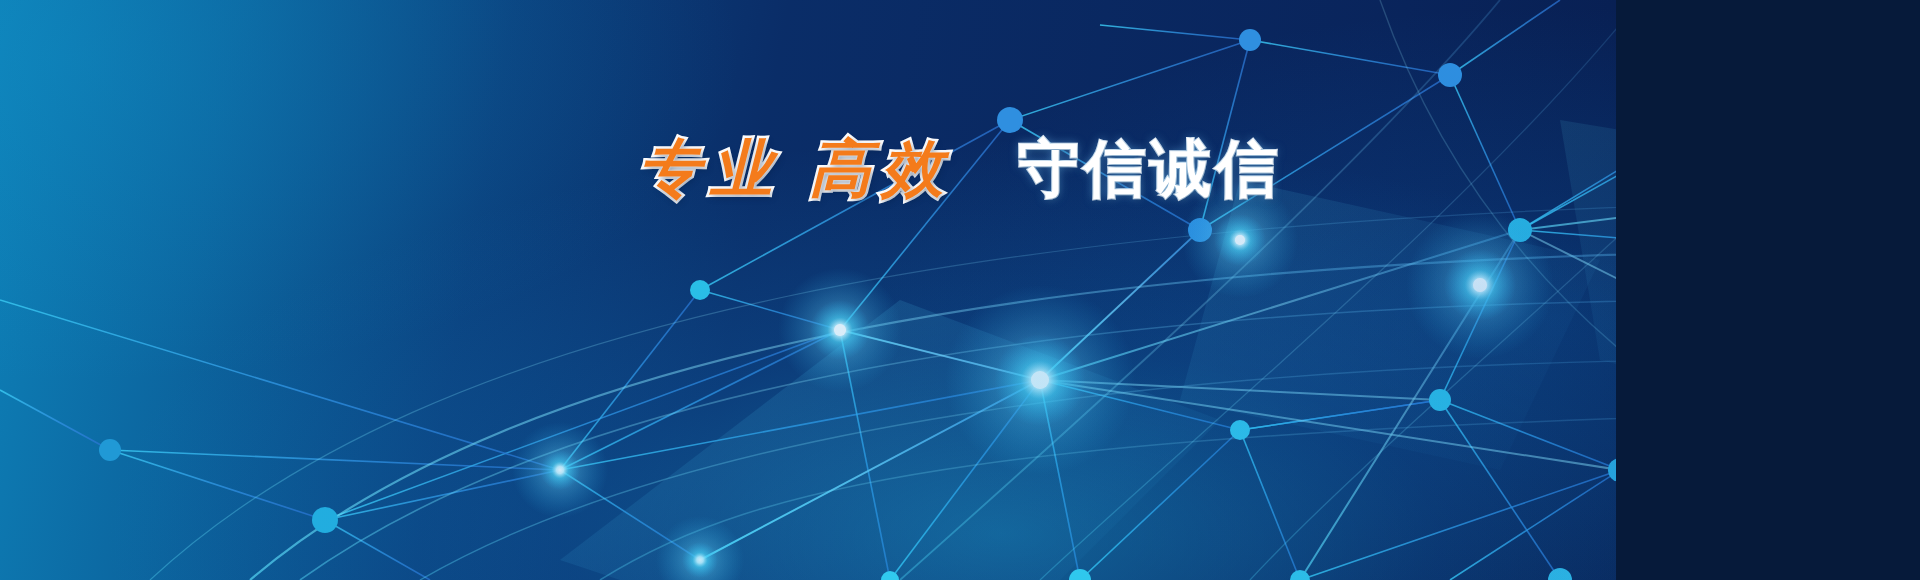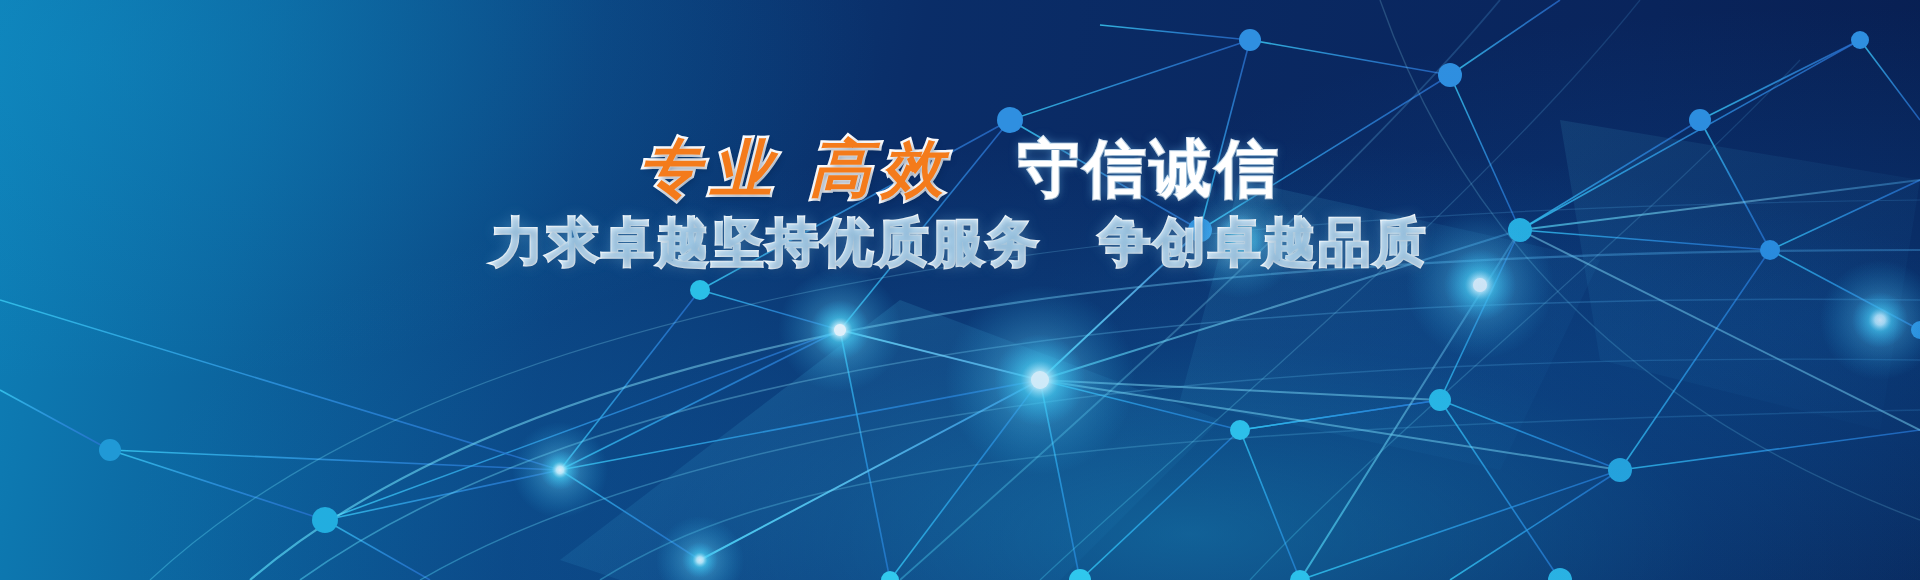--- a/index.html
+++ b/index.html
@@ -1,18 +1,18 @@
 <!DOCTYPE html>
 <html><head>
 <meta charset="utf-8">
 <style>
   html,body{margin:0;padding:0;background:#061a3a;}
   #banner{
     position:relative;
-    width:1920px;height:580px;
+    width:1616px;height:580px;
     overflow:hidden;
     font-family:"Liberation Sans","DejaVu Sans",sans-serif;
     user-select:none;
   }
   .layer{position:absolute;inset:0;}
   
   #bg-base{
     background:
       radial-gradient(120% 150% at 8% 28%, #0e86bd 0%, #0b72ab 18%, #0b5a96 38%, #0c3f7f 60%, #0a2a63 80%, #071d४d 100%);
     background-color:#0a2a63;
@@ -254,20 +254,15 @@
   </svg>
 
   <div class="layer" id="bg-vignette"></div>
 
   <div id="text-block">
     <div id="headline">
       <span class="hl-accent">专业 高效</span>
       <span class="hl-gap"></span>
       <span class="hl-plain">守信诚信</span>
     </div>
-    <div id="subheadline">
-      <span>力求卓越坚持优质服务</span>
-      <span class="sub-gap"></span>
-      <span>争创卓越品质</span>
-    </div>
   </div>
 
 </div>
 
 </body></html>

